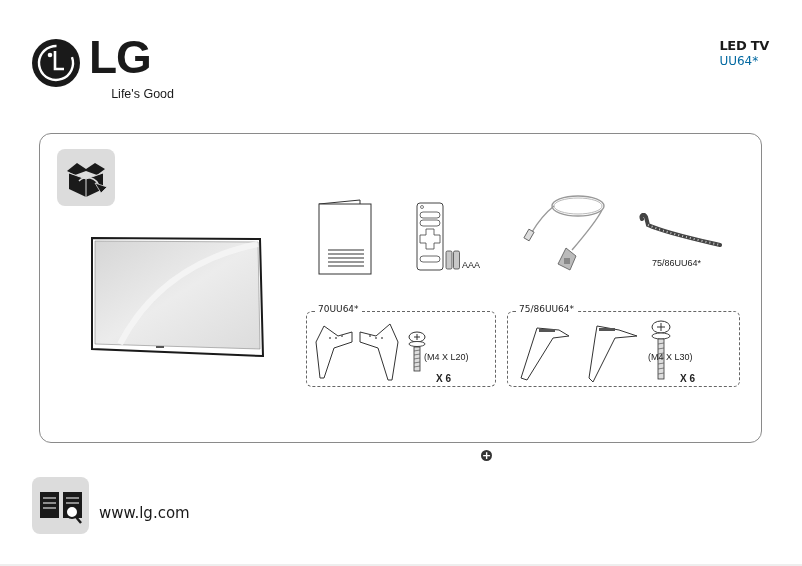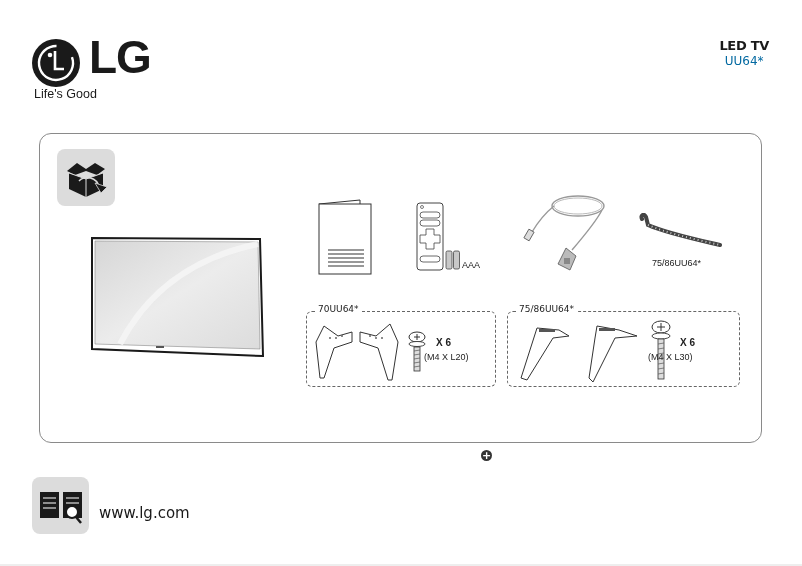--- a/index.html
+++ b/index.html
@@ -2,35 +2,35 @@
 <html><head>
 <meta charset="utf-8">
 <style>
   * { box-sizing: border-box; margin: 0; padding: 0; }
   html, body { width: 802px; height: 566px; background: #ffffff; overflow: hidden; }
   body { position: relative; font-family: "DejaVu Sans", sans-serif; color: #1a1a1a; }
 
   .logo { position: absolute; left: 31px; top: 38px; }
   .logo-mark { position: absolute; left: 0; top: 0; width: 50px; height: 50px; }
   .logo-text { position: absolute; left: 58px; top: -4px; font-family: "Liberation Sans", sans-serif; font-weight: bold; font-size: 46px; letter-spacing: -1px; color: #1a1a1a; line-height: 1; }
-  .logo-tagline { position: absolute; left: 3px; top: 49px; width: 140px; font-family: "Liberation Sans", sans-serif; font-size: 12.5px; color: #1a1a1a; white-space: nowrap; }
-
-  .product { position: absolute; right: 33px; top: 38px; text-align: center; font-family: "DejaVu Sans", sans-serif; }
+  .logo-tagline { position: absolute; left: 3px; top: 49px; width: 140px; font-family: "Liberation Sans", sans-serif; font-size: 12.5px; color: #1a1a1a; white-space: nowrap; text-align: right; }
+
+  .product { position: absolute; right: 33px; top: 38px; text-align: left; font-family: "DejaVu Sans", sans-serif; }
   .product-name { font-size: 13px; font-weight: bold; color: #1a1a1a; letter-spacing: -0.3px; }
   .product-model { font-size: 12px; color: #0369a1; margin-top: 1px; }
 
   .panel { position: absolute; left: 39px; top: 133px; width: 723px; height: 310px; border: 1px solid #8a8a8a; border-radius: 12px; background: #fff; }
 
   .box-icon-tile { position: absolute; left: 57px; top: 149px; width: 58px; height: 57px; background: #dcdcdc; border-radius: 8px; display:flex; align-items:center; justify-content:center; }
 
   .tv { position: absolute; left: 90px; top: 236px; width: 174px; height: 121px; }
 
   .item { position: absolute; }
   .label { position: absolute; font-family: Liberation Sans, sans-serif; font-size: 9px; color: #222; white-space: nowrap; }
-  .label.bold { font-weight: bold; font-size: 10px; }
+  .label.bold { font-weight: bold; font-size: 10px; margin-top: 36px; }
 
   .group { position: absolute; border: 1.3px dashed #666; border-radius: 6px; text-align: right; }
   .group-title { position: absolute; top: -8px; left: 8px; background: #fff; padding: 0 3px; font-size: 9px; color: #222; white-space: nowrap; }
 
   .footnote { position: absolute; left: 481px; top: 450px; display: flex; align-items: center; gap: 4px; font-size: 8.5px; color: #222; white-space: nowrap; font-family: "DejaVu Sans", sans-serif; }
   .plus-icon { width: 11px; height: 11px; border-radius: 50%; background: #333; color: #fff; display:flex; align-items:center; justify-content:center; font-size: 11px; font-weight: bold; line-height: 1; }
 
   .manual-tile { position: absolute; left: 32px; top: 477px; width: 57px; height: 57px; background: #dcdcdc; border-radius: 8px; display:flex; align-items:center; justify-content:center; }
   .website { position: absolute; left: 99px; top: 504px; font-size: 15px; color: #1a1a1a; font-family: "DejaVu Sans", sans-serif; }
 

